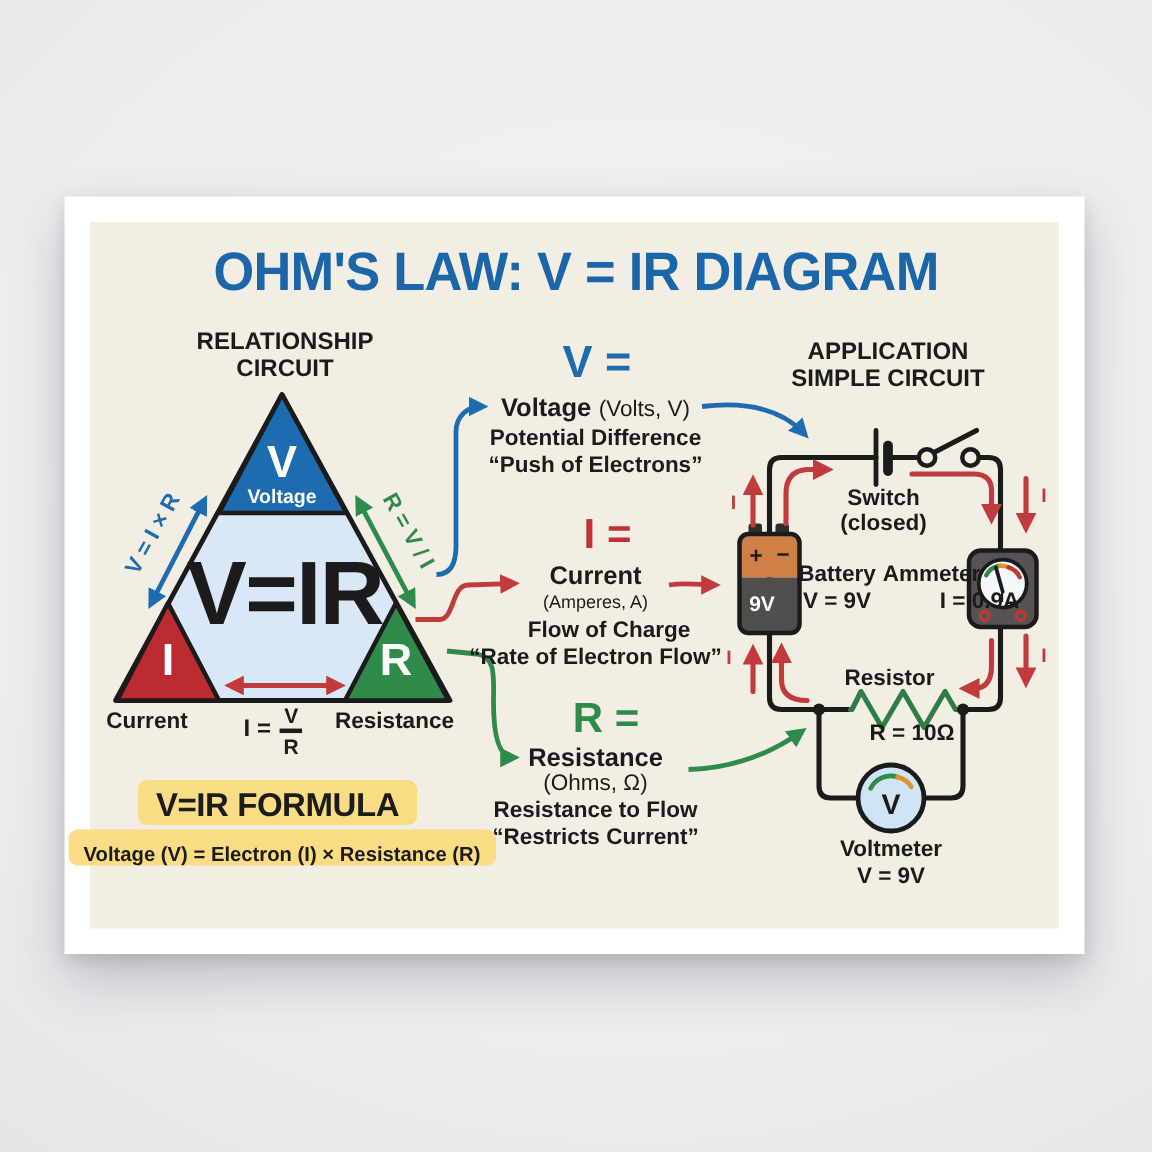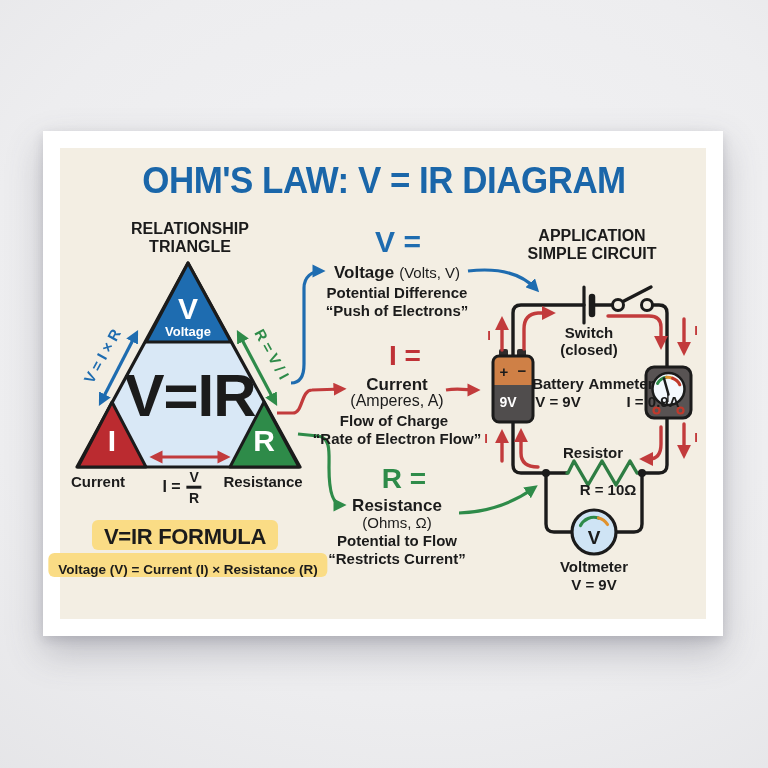--- a/index.html
+++ b/index.html
@@ -131,21 +131,21 @@
         <path d="M538,467 Q521,467 521,453 L521,433" marker-end="url(#mR)"></path>
         <path d="M502,461 L502,434" marker-end="url(#mR)"></path>
       </g>
     </g>
   </svg>
 
   <div class="t" style="left:384px; top:181px; font-size:36px; color:#1a66a9; letter-spacing:-0.5px; transform:translate(-50%,-50%) scaleX(0.97);">OHM'S LAW: V = IR DIAGRAM</div>
 
   <div class="t ctr" style="left:190px; top:238px; font-size:16px;">
     <span>RELATIONSHIP</span>
-    <span>TRIANGLE</span>
+    <span>CIRCUIT</span>
   </div>
 
   <div class="t ctr" style="left:592px; top:245px; font-size:16px;">
     <span>APPLICATION</span>
     <span>SIMPLE CIRCUIT</span>
   </div>
 
   <div class="t" style="left:188px; top:309px; font-size:30px; color:#ffffff;">V</div>
   <div class="t" style="left:188px; top:331px; font-size:13px; color:#ffffff;">Voltage</div>
   <div class="t" style="left:112px; top:441px; font-size:30px; color:#ffffff;">I</div>
@@ -168,35 +168,35 @@
   <div class="t" style="left:398px; top:242px; font-size:30px; color:#1e6cb0;">V =</div>
   <div class="t flexline" style="left:397px; top:272px; transform:translate(-50%,-50%);">
     <span style="font-size:17px;">Voltage</span>
     <span style="font-size:15px; font-weight:400;">(Volts, V)</span>
   </div>
   <div class="t" style="left:397px; top:292px; font-size:15px;">Potential Difference</div>
   <div class="t" style="left:397px; top:310px; font-size:15px;">“Push of Electrons”</div>
 
   <div class="t" style="left:405px; top:356px; font-size:28px; color:#bf3136;">I =</div>
   <div class="t" style="left:397px; top:384px; font-size:17px;">Current</div>
-  <div class="t" style="left:397px; top:401px; font-size:16px; font-weight:400;">(Amperes, A)</div>
-  <div class="t" style="left:394px; top:420px; font-size:15px;">Flow of Charge</div>
+  <div class="t" style="left:397px; top:401px; font-size:12px; font-weight:400;">(Amperes, A)</div>
+  <div class="t" style="left:406px; top:420px; font-size:15px;">Flow of Charge</div>
   <div class="t" style="left:397px; top:438px; font-size:15px;">“Rate of Electron Flow”</div>
 
   <div class="t" style="left:404px; top:479px; font-size:28px; color:#2e8b49;">R =</div>
   <div class="t" style="left:397px; top:505px; font-size:17px;">Resistance</div>
   <div class="t" style="left:397px; top:522px; font-size:15px; font-weight:400;">(Ohms, Ω)</div>
-  <div class="t" style="left:397px; top:540px; font-size:15px;">Potential to Flow</div>
+  <div class="t" style="left:397px; top:540px; font-size:15px;">Resistance to Flow</div>
   <div class="t" style="left:397px; top:558px; font-size:15px;">“Restricts Current”</div>
 
   <div class="hl" style="left:185px; top:535px; height:30px; padding:0 12px; font-size:22px; font-weight:700; letter-spacing:-0.3px;">
     <span>V=IR FORMULA</span>
   </div>
   <div class="hl" style="left:188px; top:565px; height:24px; padding:0 10px; font-size:13.5px; font-weight:700;">
-    <span>Voltage (V) = Current (I) × Resistance (R)</span>
+    <span>Voltage (V) = Electron (I) × Resistance (R)</span>
   </div>
 
   <div class="t" style="left:589px; top:332px; font-size:15px;">Switch</div>
   <div class="t" style="left:589px; top:349px; font-size:15px;">(closed)</div>
   <div class="t" style="left:558px; top:383px; font-size:15px;">Battery</div>
   <div class="t" style="left:558px; top:401px; font-size:15px;">V = 9V</div>
   <div class="t" style="left:621px; top:383px; font-size:15px;">Ammeter</div>
   <div class="t" style="left:621px; top:401px; font-size:15px;margin-left:32px;">I = 0.9A</div>
   <div class="t" style="left:593px; top:452px; font-size:15px;">Resistor</div>
   <div class="t" style="left:593px; top:489px; font-size:15px;padding-left:30px;">R = 10Ω</div>

